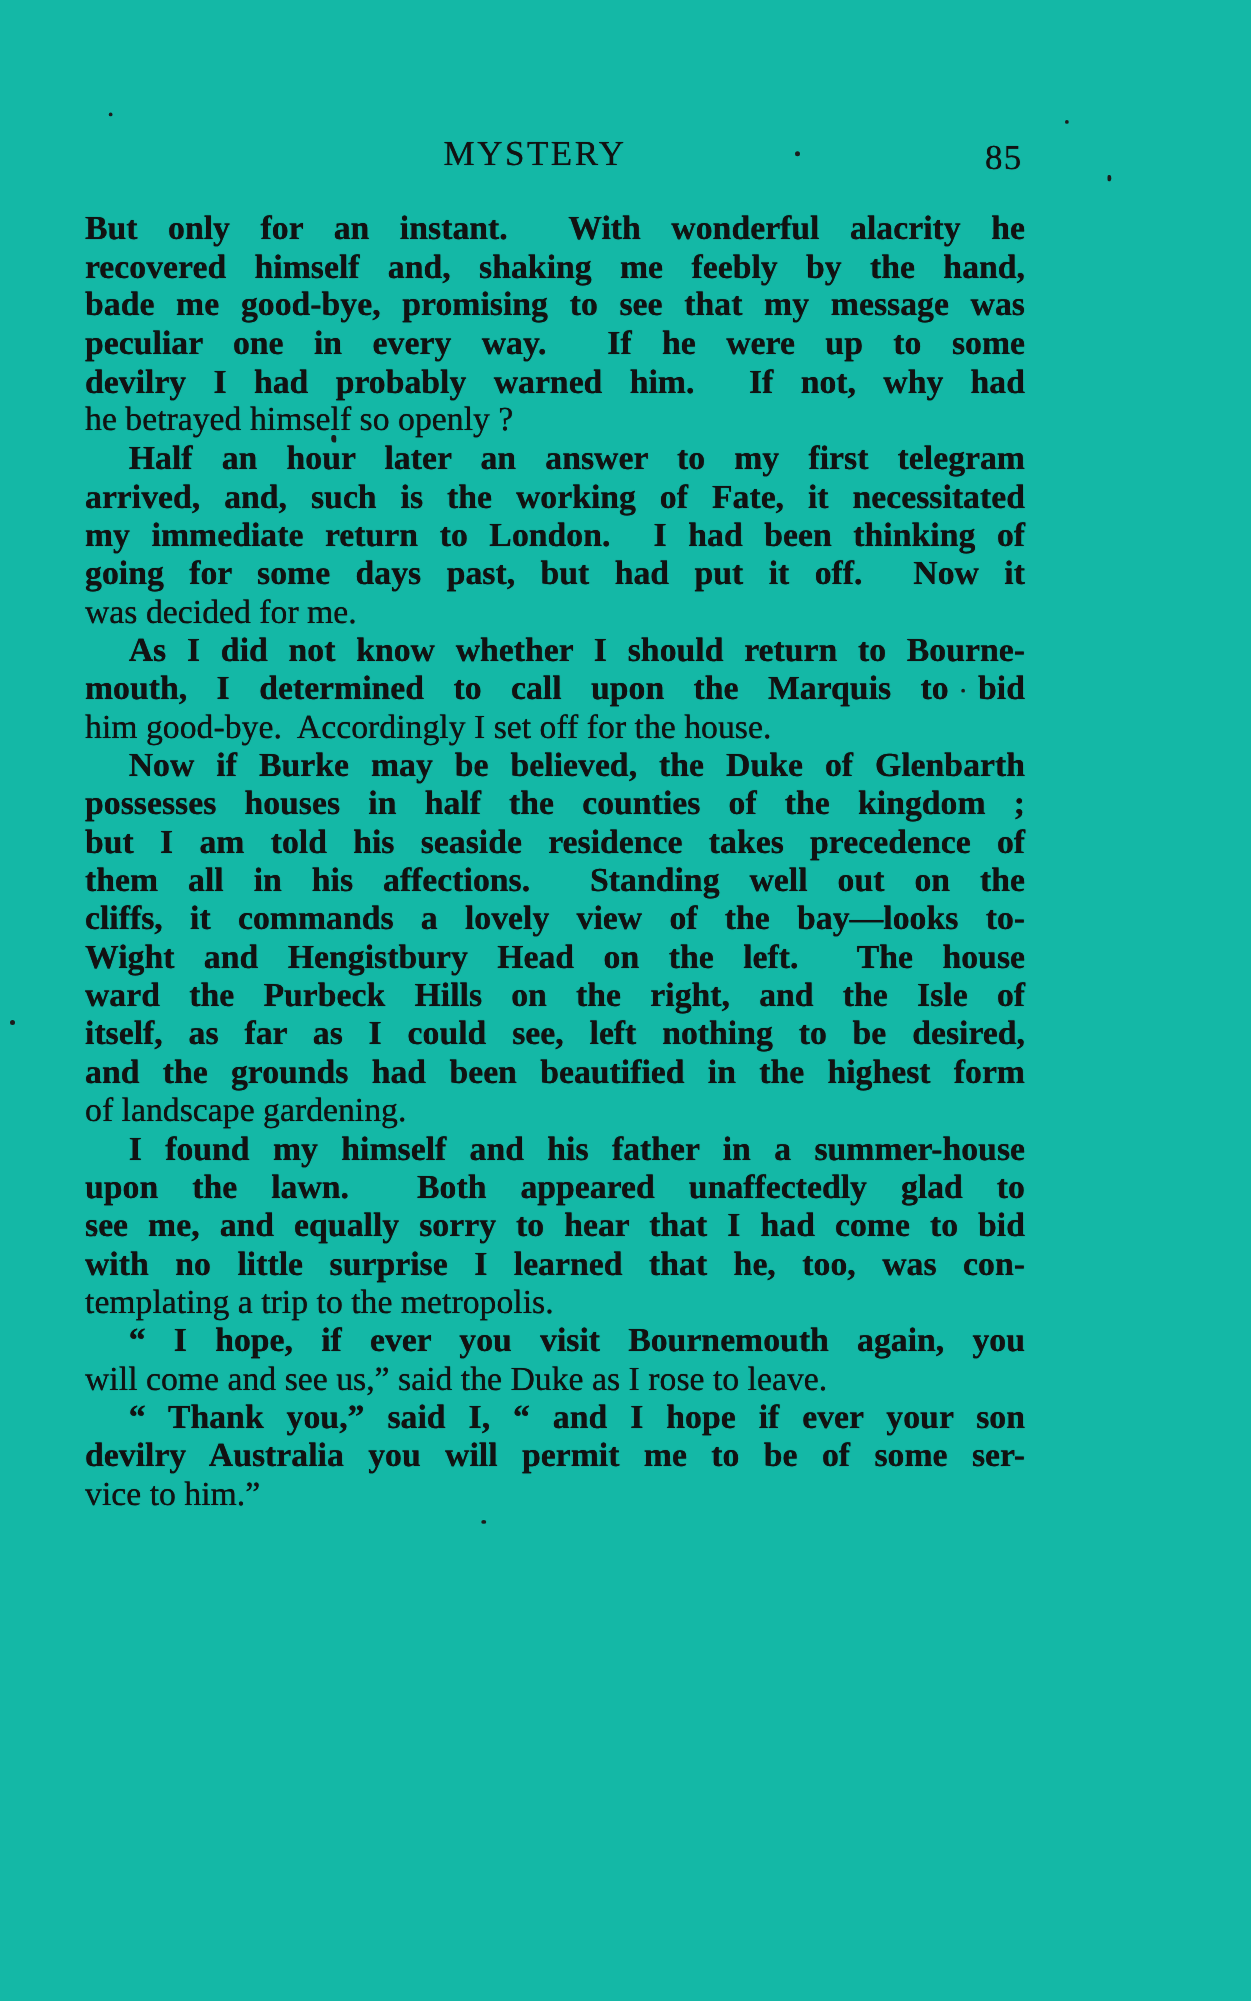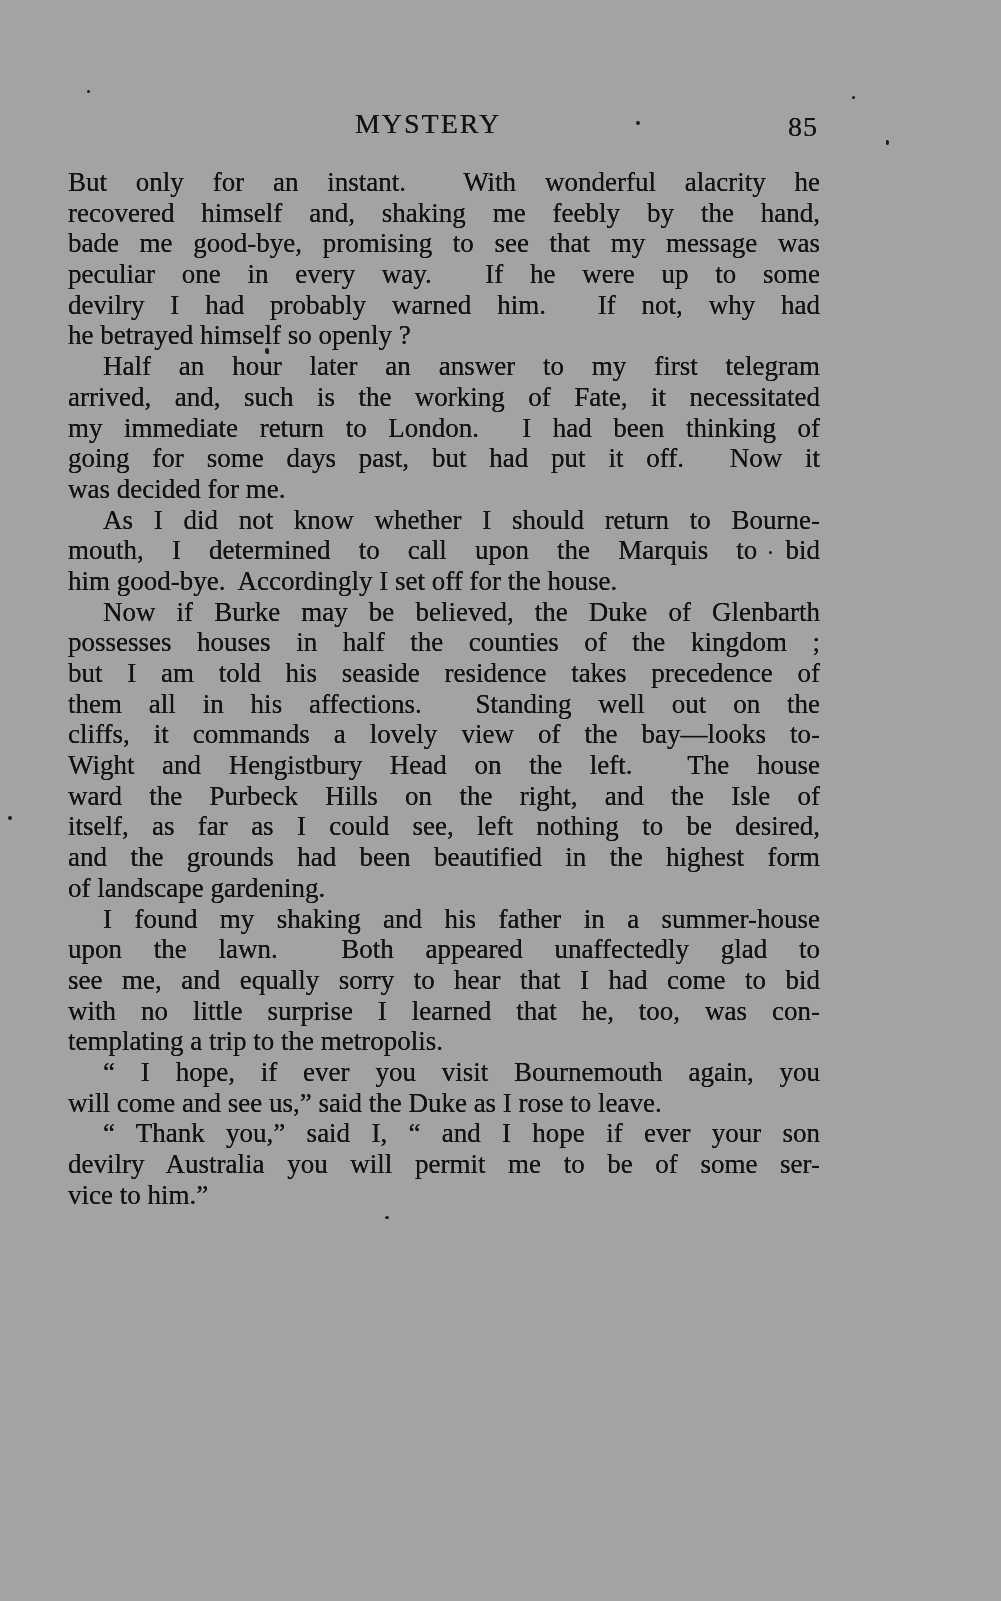--- a/index.html
+++ b/index.html
@@ -8,21 +8,21 @@
     height: 1601px;
     background: #ffffff;
     position: relative;
     font-family: "Liberation Serif", "DejaVu Serif", serif;
     color: #121212;
     overflow: hidden;
   }
   .page {
     position: absolute;
     inset: 0;
-    background: #a3a3a3;
+    background: #14b8a6;
   }
   
   .header {
     position: absolute;
     top: 108px;
     left: 68px;
     width: 752px;
     height: 34px;
     font-size: 28px;
   }
@@ -53,20 +53,21 @@
   }
   .para { margin: 0; }
   .line {
     white-space: pre-wrap;
     height: 30.7px;
     overflow: visible;
   }
   .line.just {
     text-align: justify;
     text-align-last: justify;
+    font-weight: bold;
   }
   .line.last {
     text-align: center;
     text-align-last: left;
   }
   .line.first-indent { text-indent: 35px; }
   
   .speck {
     position: absolute;
     background: #1c1c1c;
@@ -110,21 +111,21 @@
         <div class="line just">but I am told his seaside residence takes precedence of</div>
         <div class="line just">them all in his affections.  Standing well out on the</div>
         <div class="line just">cliffs, it commands a lovely view of the bay—looks to-</div>
         <div class="line just">Wight and Hengistbury Head on the left.  The house</div>
         <div class="line just">ward the Purbeck Hills on the right, and the Isle of</div>
         <div class="line just">itself, as far as I could see, left nothing to be desired,</div>
         <div class="line just">and the grounds had been beautified in the highest form</div>
         <div class="line last">of landscape gardening.</div>
       </div>
       <div class="para">
-        <div class="line just first-indent">I found my shaking and his father in a summer-house</div>
+        <div class="line just first-indent">I found my himself and his father in a summer-house</div>
         <div class="line just">upon the lawn.  Both appeared unaffectedly glad to</div>
         <div class="line just">see me, and equally sorry to hear that I had come to bid</div>
         <div class="line just">with no little surprise I learned that he, too, was con-</div>
         <div class="line last">templating a trip to the metropolis.</div>
       </div>
       <div class="para">
         <div class="line just first-indent">“ I hope, if ever you visit Bournemouth again, you</div>
         <div class="line last">will come and see us,” said the Duke as I rose to leave.</div>
       </div>
       <div class="para">

